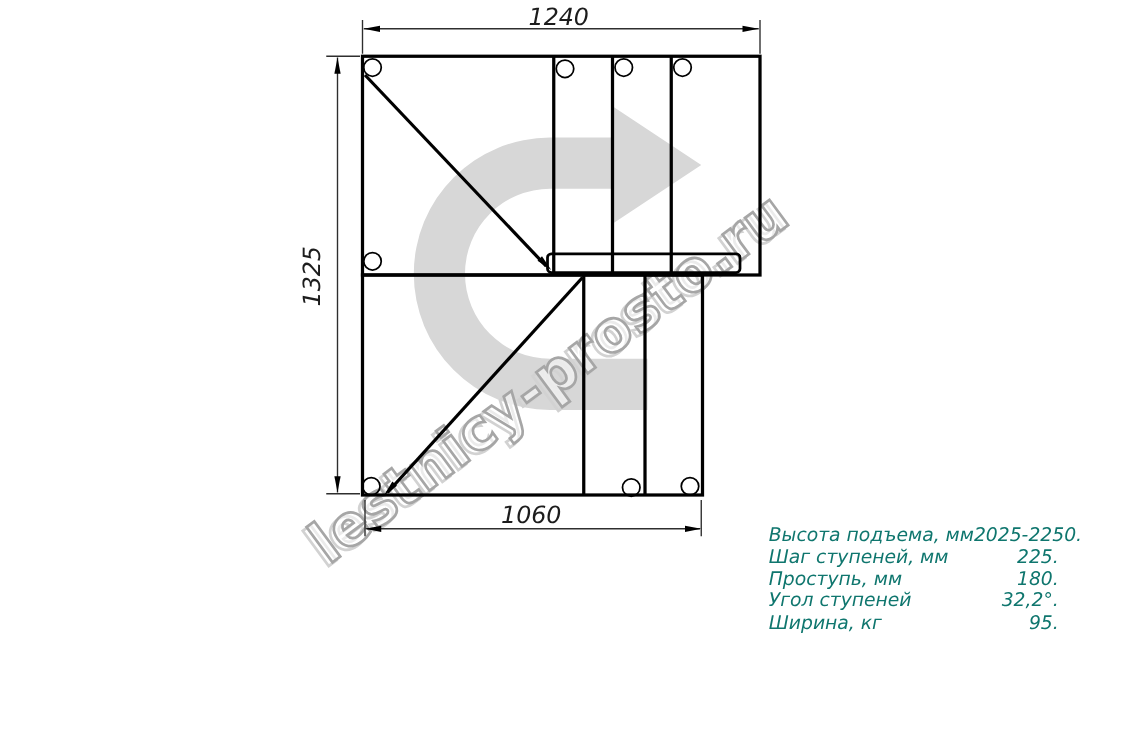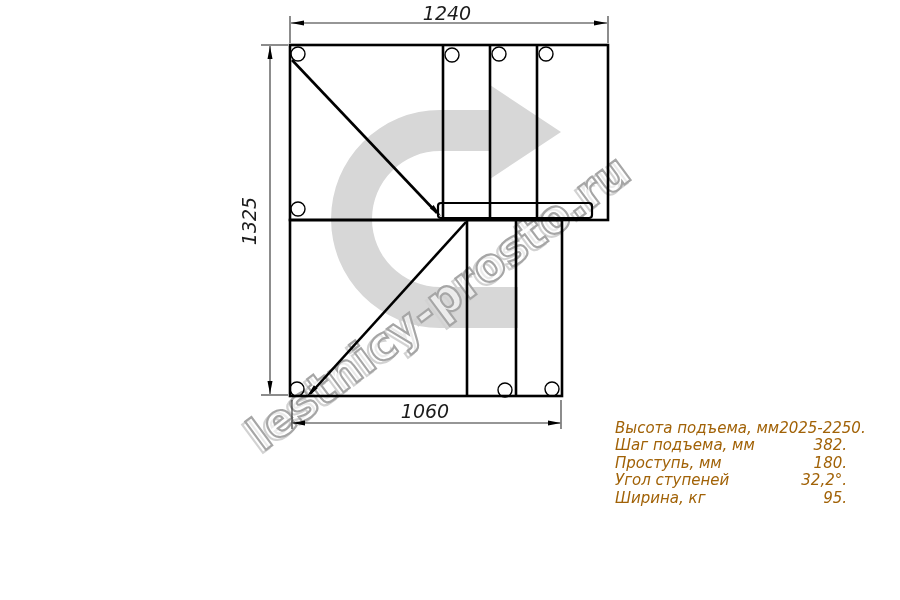--- a/index.html
+++ b/index.html
@@ -16,21 +16,21 @@
   }
   .wm-text{
     font-family:"DejaVu Sans",sans-serif;
     font-weight:bold;
     font-size:46px;
     letter-spacing:1px;
   }
   .specs{
     position:absolute;left:615px;top:420px;width:232px;
     font-family:"DejaVu Sans",sans-serif;
-    font-style:italic;font-size:15px;line-height:17.4px;color:#a16207;
+    font-style:italic;font-size:15px;line-height:17.4px;color:#0f766e;
   }
   .spec-row{display:flex;justify-content:space-between;white-space:nowrap;}
   .spec-value{text-align:right;}
 </style>
 </head>
 <body>
 
 <svg class="canvas" width="900" height="600" viewBox="0 0 900 600">
 
   <path d="M 490 110 L 490 85 L 561 132 L 490 179 L 490 151 L 440 151
@@ -100,22 +100,22 @@
   <polygon points="561,423 548,420.5 548,425.5" fill="#000"></polygon>
   <text class="dim-text" x="425" y="418" text-anchor="middle">1060</text>
 </svg>
 
 <div class="specs">
   <div class="spec-row">
     <span class="spec-label">Высота подъема, мм</span>
     <span class="spec-value">2025-2250.</span>
   </div>
   <div class="spec-row">
-    <span class="spec-label">Шаг подъема, мм</span>
-    <span class="spec-value">382.</span>
+    <span class="spec-label">Шаг ступеней, мм</span>
+    <span class="spec-value">225.</span>
   </div>
   <div class="spec-row">
     <span class="spec-label">Проступь, мм</span>
     <span class="spec-value">180.</span>
   </div>
   <div class="spec-row">
     <span class="spec-label">Угол ступеней</span>
     <span class="spec-value">32,2°.</span>
   </div>
   <div class="spec-row">

